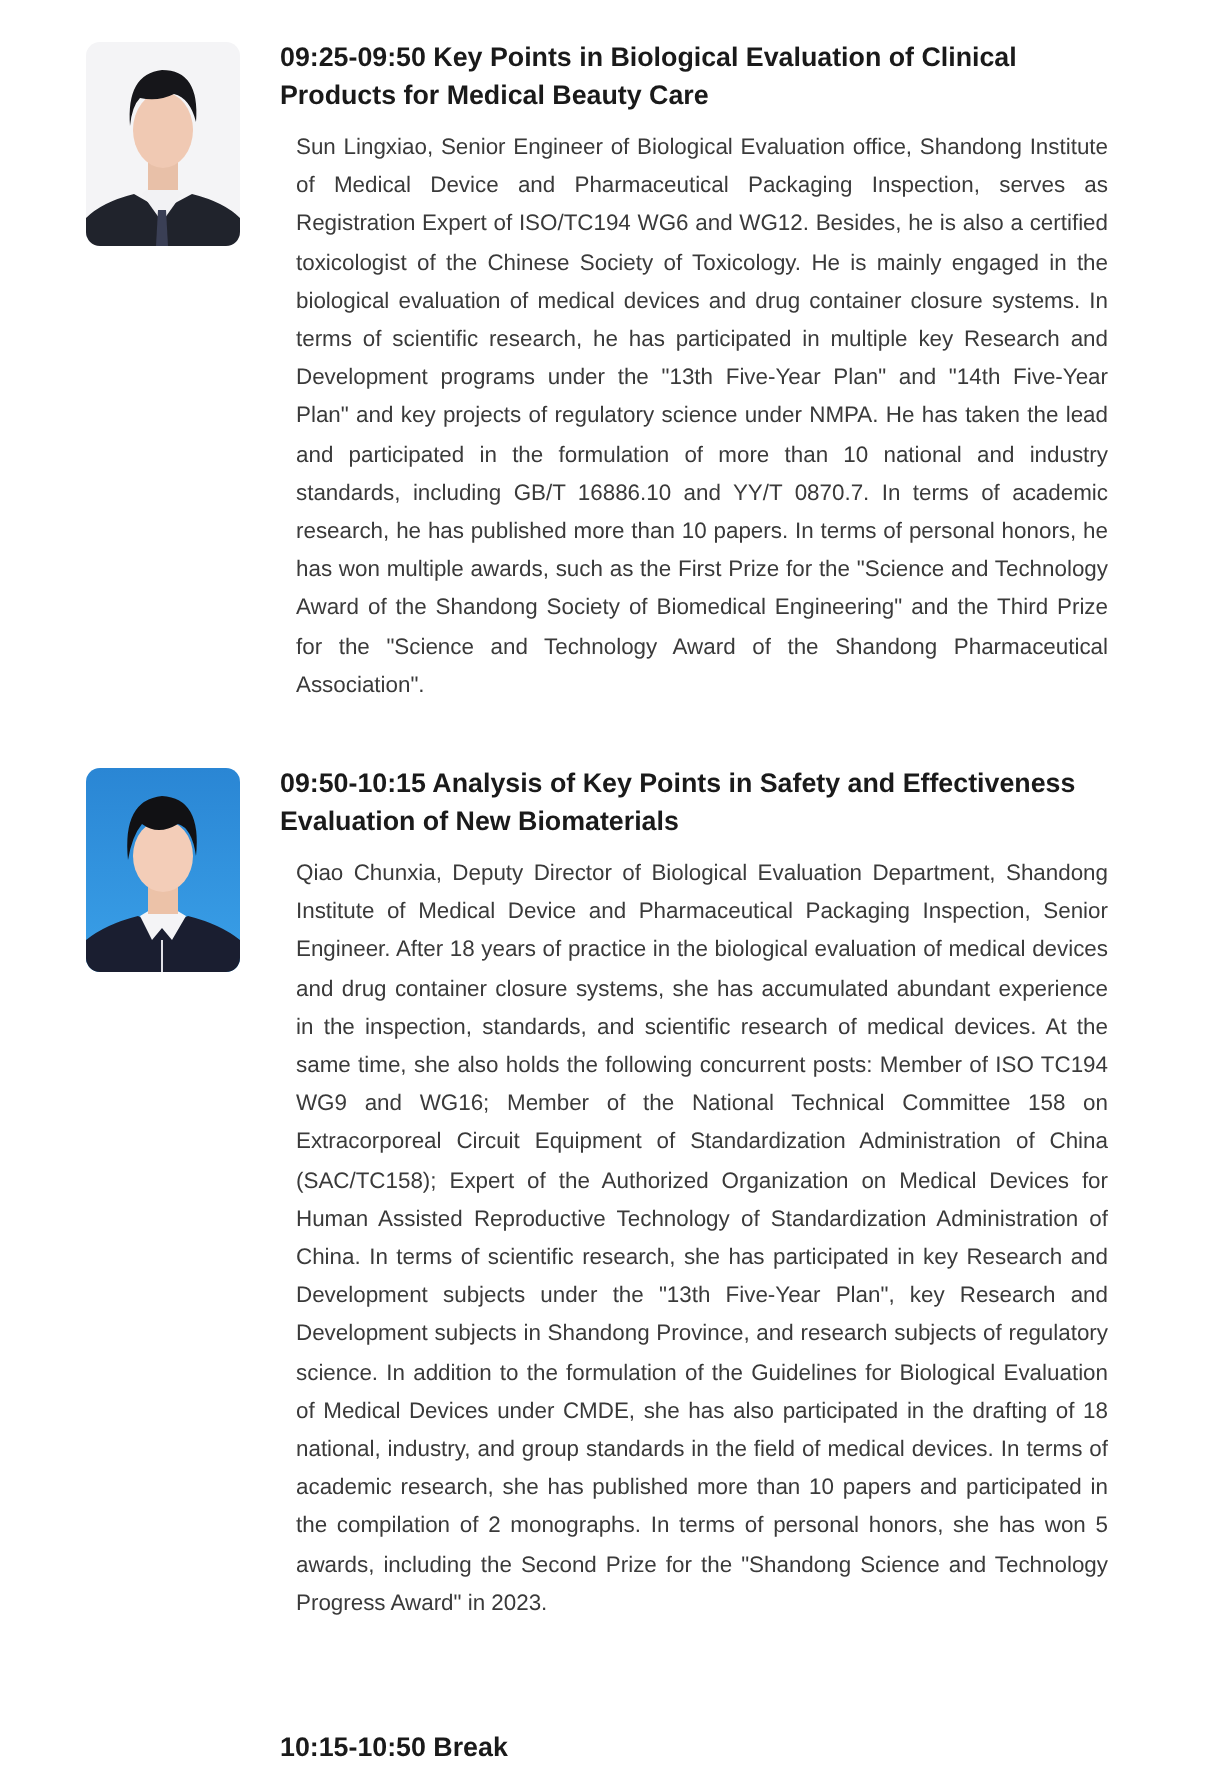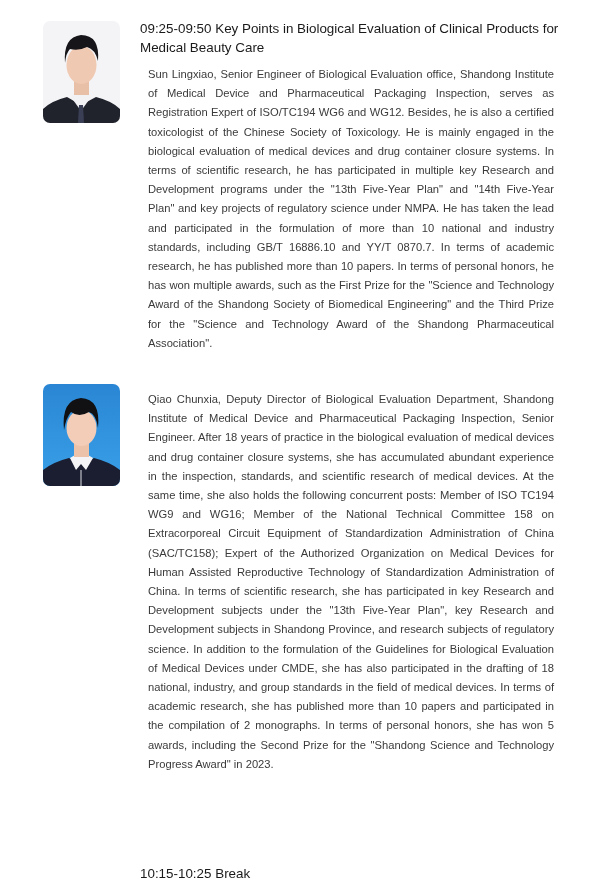--- a/index.html
+++ b/index.html
@@ -9,21 +9,21 @@
       color: #333333;
     }
     .session { position: absolute; left: 0; width: 603px; }
     .photo {
       position: absolute; left: 43px; width: 77px; height: 102px;
       border-radius: 7px; overflow: hidden;
     }
     .photo svg { display: block; width: 100%; height: 100%; }
     .content { position: absolute; left: 140px; width: 422px; }
     .title {
-      font-weight: normal; font-size: 13.4px; line-height: 19px; color: #1a1a1a;
+      font-weight: bold; font-size: 13.4px; line-height: 19px; color: #1a1a1a;
       margin: 0 0 2px 0;
     }
     .bio {
       font-size: 11.2px; line-height: 19.2px; color: #3a3a3a;
       text-align: justify; margin: 8px;
     }
     #s1 { top: 19px; }
     #s1 .photo { top: 2px; }
     #s2 { top: 382px; }
     #s2 .photo { top: 2px; }
@@ -62,21 +62,22 @@
       <rect width="77" height="102" fill="url(#bg2)"></rect>
       <path d="M0 102 L0 86 Q10 78 26 74 L38 80 L51 74 Q67 78 77 86 L77 102 Z" fill="#1a1e30"></path>
       <path d="M27 74 L33 86 L38 80 L43 86 L50 74 L45 71 L32 71 Z" fill="#f4f4f6"></path>
       <path d="M37.5 86 L38.5 86 L38.5 102 L37.5 102 Z" fill="#e0e0e6"></path>
       <rect x="31" y="58" width="15" height="15" fill="#ecc2a8"></rect>
       <ellipse cx="38.5" cy="44" rx="15" ry="18" fill="#f3cdb8"></ellipse>
       <path d="M21 46 Q18 16 38 14 Q58 15 55 44 Q53 30 46 28 Q36 34 28 28 Q23 34 21 46 Z" fill="#111114"></path>
     </svg>
   </div>
   <div class="content">
+    <div class="title">09:50-10:15 Analysis of Key Points in Safety and Effectiveness Evaluation of New Biomaterials</div>
     <p class="bio">Qiao Chunxia, Deputy Director of Biological Evaluation Department, Shandong Institute of Medical Device and Pharmaceutical Packaging Inspection, Senior Engineer. After 18 years of practice in the biological evaluation of medical devices and drug container closure systems, she has accumulated abundant experience in the inspection, standards, and scientific research of medical devices. At the same time, she also holds the following concurrent posts: Member of ISO TC194 WG9 and WG16; Member of the National Technical Committee 158 on Extracorporeal Circuit Equipment of Standardization Administration of China (SAC/TC158); Expert of the Authorized Organization on Medical Devices for Human Assisted Reproductive Technology of Standardization Administration of China. In terms of scientific research, she has participated in key Research and Development subjects under the "13th Five-Year Plan", key Research and Development subjects in Shandong Province, and research subjects of regulatory science. In addition to the formulation of the Guidelines for Biological Evaluation of Medical Devices under CMDE, she has also participated in the drafting of 18 national, industry, and group standards in the field of medical devices. In terms of academic research, she has published more than 10 papers and participated in the compilation of 2 monographs. In terms of personal honors, she has won 5 awards, including the Second Prize for the "Shandong Science and Technology Progress Award" in 2023.</p>
   </div>
 </div>
 
 <div class="session" id="s3">
   <div class="content">
-    <div class="title">10:15-10:25 Break</div>
+    <div class="title">10:15-10:50 Break</div>
   </div>
 </div>
 
 </body></html>

